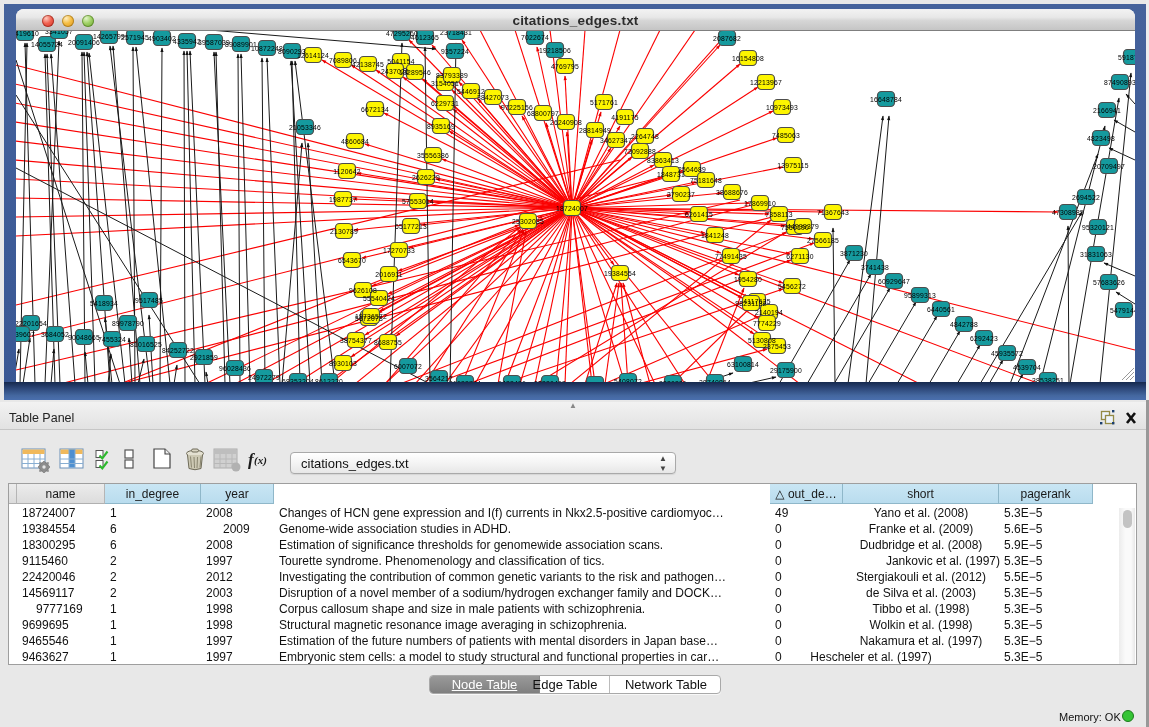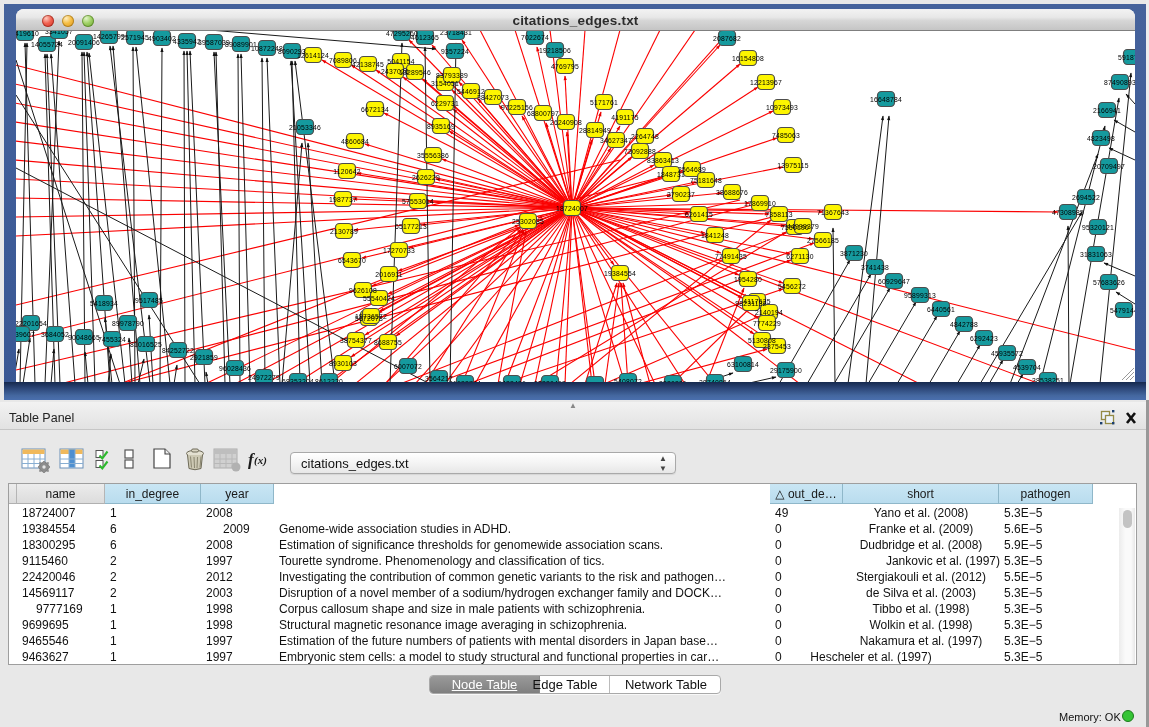--- a/index.html
+++ b/index.html
@@ -697,25 +697,26 @@
     </div>
   </div>
 
   <div id="tbl">
     <div class="hc gray" style="left:0px;width:8px;"></div>
 <div class="hc gray" style="left:8px;width:88px;">name</div>
 <div class="hc" style="left:96px;width:96px;">in_degree</div>
 <div class="hc" style="left:192px;width:73px;">year</div>
 <div class="hc" style="left:761px;width:73px;">△ out_de…</div>
 <div class="hc" style="left:834px;width:156px;">short</div>
-<div class="hc" style="left:990px;width:94px;">pathogen</div>
+<div class="hc" style="left:990px;width:94px;">pagerank</div>
 <div class="row" style="top:21px;">
       <span style="left:13px;">18724007</span>
       <span style="left:101px;">1</span>
       <span style="left:197px;">2008</span>
+      <span style="left:270px;">Changes of HCN gene expression and I(f) currents in Nkx2.5‑positive cardiomyoc…</span>
       <span style="left:766px;">49</span>
       <span style="left:834px;width:156px;text-align:center;">Yano et al. (2008)</span>
       <span style="left:995px;">5.3E−5</span>
     </div>
 <div class="row" style="top:37px;">
       <span style="left:13px;">19384554</span>
       <span style="left:101px;">6</span>
       <span style="left:197px;margin-left:17px;">2009</span>
       <span style="left:270px;">Genome‑wide association studies in ADHD.</span>
       <span style="left:766px;">0</span>

